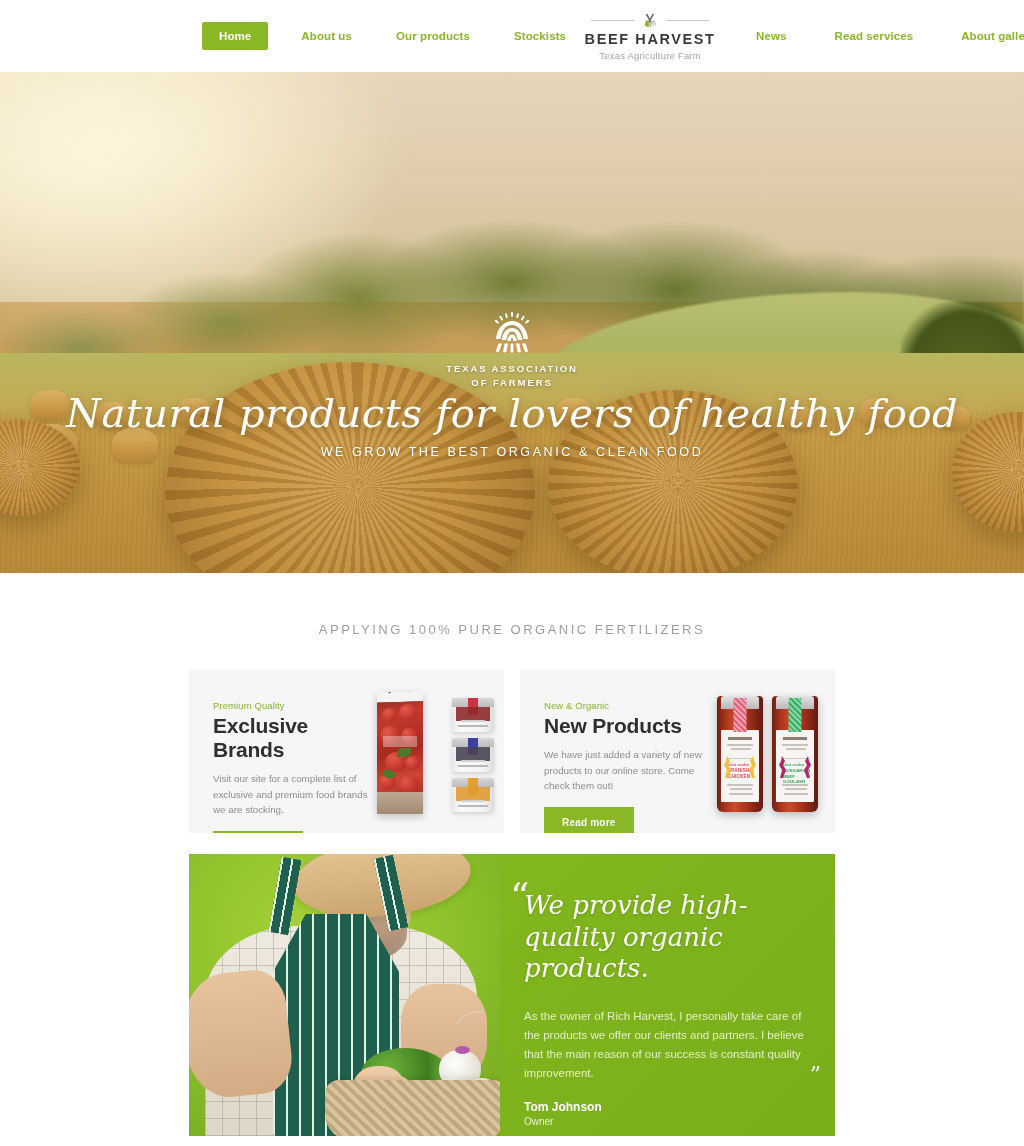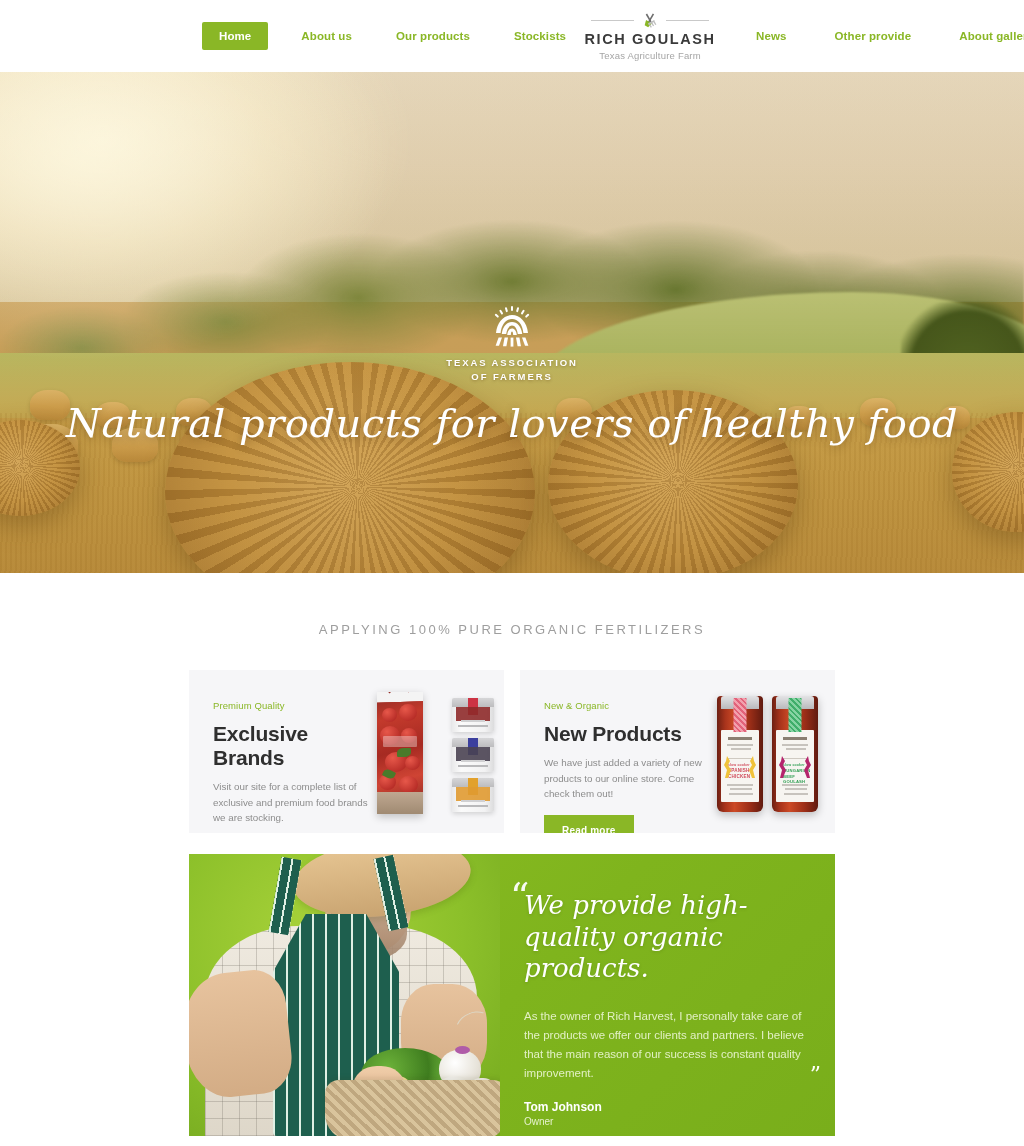--- a/index.html
+++ b/index.html
@@ -110,29 +110,29 @@
   }
   .hero-warm{
     position:absolute;inset:0;
     background:
       radial-gradient(ellipse 500px 320px at 8% 18%, rgba(255,250,225,.62) 0%, rgba(255,245,205,0) 62%),
       linear-gradient(to bottom, rgba(210,160,75,.10) 0%, rgba(186,133,48,.18) 70%, rgba(166,115,40,.22) 100%);
     mix-blend-mode:normal;pointer-events:none;
   }
 
   .hero-content{
-    position:absolute;left:0;right:0;top:234px;text-align:center;z-index:4;
+    position:absolute;left:0;right:0;top:240px;text-align:center;z-index:4;
   }
   .assoc-emblem{width:44px;height:42px;margin:0 auto 8px;}
   .assoc-name{
     color:#fff;font-size:9.5px;font-weight:700;letter-spacing:1.9px;line-height:1.45;
     text-shadow:0 1px 3px rgba(90,60,20,.45);
   }
   .hero-title{
-    margin-top:18px;color:#fff;font-size:40px;line-height:1.08;
+    margin-top:2px;color:#fff;font-size:40px;line-height:1.08;
     font-family:"DejaVu Serif", serif;font-style:italic;font-weight:400;
     text-shadow:0 2px 8px rgba(90,60,20,.45);
     letter-spacing:.5px;
   }
   .hero-sub{
     margin-top:10px;color:#fff;font-size:12.5px;font-weight:400;letter-spacing:2.6px;
     text-shadow:0 1px 4px rgba(90,60,20,.5);
   }
 
   
@@ -144,21 +144,21 @@
 
   
   .cards{
     display:flex;gap:16px;width:646px;margin:33px auto 0;
   }
   .card{
     position:relative;background:#f6f6f8;width:315px;height:163px;overflow:hidden;
   }
   .card-body{padding:30px 0 0 24px;width:178px;}
   .card-kicker{font-size:9.5px;color:#8ab726;font-weight:400;letter-spacing:.1px;}
-  .card-title{font-size:21px;font-weight:700;color:#2f2f2f;margin-top:11px;letter-spacing:-.2px;}
+  .card-title{font-size:21px;font-weight:700;color:#2f2f2f;margin-top:3px;letter-spacing:-.2px;}
   .card-text{font-size:9.8px;color:#8d8d8d;line-height:1.6;margin-top:9px;width:168px;}
   .btn-green{
     display:inline-block;margin-top:13px;background:#8ab726;color:#fff;
     font-size:10px;font-weight:700;padding:10px 18px;border:none;cursor:pointer;
     letter-spacing:.2px;
   }
   .card-art{position:absolute;right:0;top:0;height:163px;width:135px;}
 
   
   .pack{
@@ -317,27 +317,27 @@
                 <rect x="12.1" y="2" width="1.6" height="9" fill="#6e6e6e"></rect>
                 <path d="M9.4 11 h7.2 v1.6 h-7.2 Z" fill="#bdbdbd"></path>
                 <rect x="9.8" y="12.4" width="1.3" height="3.6" fill="#bdbdbd"></rect>
                 <rect x="12.4" y="12.4" width="1.3" height="3.6" fill="#bdbdbd"></rect>
                 <rect x="15" y="12.4" width="1.3" height="3.6" fill="#bdbdbd"></rect>
               </g>
             </svg>
           </span>
           <span class="logo-rule"></span>
         </div>
-        <div class="logo-name">RICH GOULASH</div>
+        <div class="logo-name">BEEF HARVEST</div>
         <div class="logo-tag">Texas Agriculture Farm</div>
       </div>
 
       <div class="nav-right">
         <a class="nav-item">News</a>
-        <a class="nav-item">Other provide</a>
+        <a class="nav-item">Read services</a>
         <a class="nav-item">About gallery</a>
         <a class="nav-item">Contact us</a>
       </div>
 
     </nav>
   </header>
 
   <section class="hero">
     <div class="hero-sky"></div>
     <div class="hero-trees"></div>
@@ -388,20 +388,21 @@
             <path d="M14.6 31.6 h3.4 l-1.6 8.6 h-3.4 Z"></path>
             <path d="M26 31.6 h3.4 l1.6 8.6 h-3.4 Z"></path>
             <path d="M8.6 31.6 h3.4 l-3 8.2 h-3.4 Z"></path>
             <path d="M32 31.6 h3.4 l3 8.2 h-3.4 Z"></path>
           </g>
         </svg>
       </div>
       <div class="assoc-name">TEXAS ASSOCIATION</div>
       <div class="assoc-name">OF FARMERS</div>
       <h1 class="hero-title">Natural products for lovers of healthy food</h1>
+      <div class="hero-sub">WE GROW THE BEST ORGANIC &amp; CLEAN FOOD</div>
     </div>
 
   </section>
 
   <div class="section-head">
     <div class="section-sub">APPLYING 100% PURE ORGANIC FERTILIZERS</div>
   </div>
 
   <div class="cards">
 

